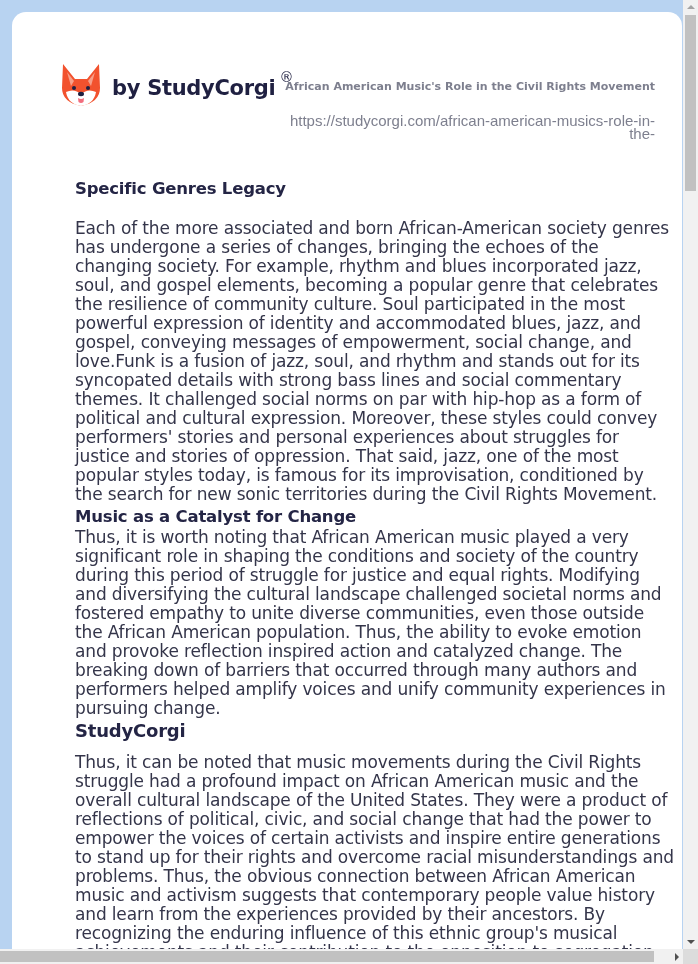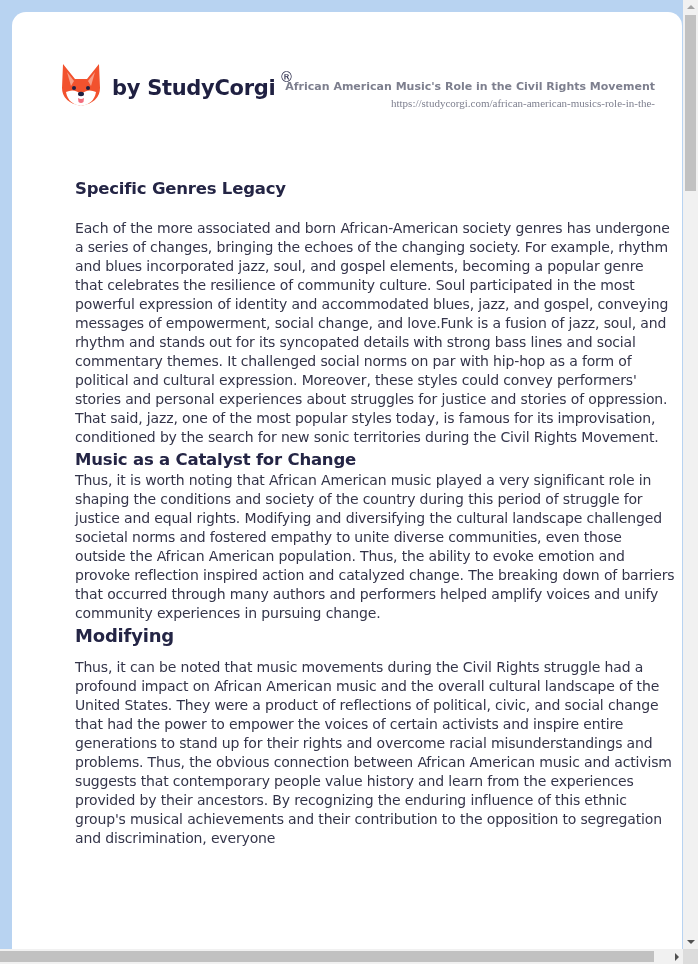--- a/index.html
+++ b/index.html
@@ -69,45 +69,45 @@
       text-align: right;
     }
     .doc-title {
       font-family: "DejaVu Sans", sans-serif;
       font-weight: bold;
       font-size: 11px;
       color: #7d7f8e;
       line-height: 14px;
     }
     .doc-url {
-      font-family: Liberation Serif, serif;
-      font-size: 11px;
+      font-family: Liberation Sans, sans-serif;
+      font-size: 15px;
       color: #7d7f8e;
       line-height: 13px;
-      margin-top: 3px;
+      margin-top: 20px;
     }
     .content {
       position: absolute;
       left: 63px;
       top: 166px;
       width: 600px;
       color: #2c2d3e;
     }
     h2 {
       font-family: "DejaVu Sans", sans-serif;
       font-weight: bold;
       font-size: 16.5px;
       color: #242545;
       margin: 0;
       line-height: 22px;
       letter-spacing: -0.2px;
     }
     p {
       font-family: "DejaVu Sans", sans-serif;
-      font-size: 14px;
+      font-size: 17px;
       line-height: 19px;
       margin: 0;
       color: #34354a;
       letter-spacing: -0.15px;
     }
     .sec1-h { margin-bottom: 19px; }
     .sec2-h { margin-top: 2px; }
     .sec3-h { margin-top: 2px; margin-bottom: 11px; font-size: 18px; }
     .vscroll {
       position: absolute;
@@ -210,21 +210,21 @@
   <div class="content">
     <section>
       <h2 class="sec1-h">Specific Genres Legacy</h2>
       <p>Each of the more associated and born African-American society genres has undergone a series of changes, bringing the echoes of the changing society. For example, rhythm and blues incorporated jazz, soul, and gospel elements, becoming a popular genre that celebrates the resilience of community culture. Soul participated in the most powerful expression of identity and accommodated blues, jazz, and gospel, conveying messages of empowerment, social change, and love.Funk is a fusion of jazz, soul, and rhythm and stands out for its syncopated details with strong bass lines and social commentary themes. It challenged social norms on par with hip-hop as a form of political and cultural expression. Moreover, these styles could convey performers' stories and personal experiences about struggles for justice and stories of oppression. That said, jazz, one of the most popular styles today, is famous for its improvisation, conditioned by the search for new sonic territories during the Civil Rights Movement.</p>
     </section>
     <section>
       <h2 class="sec2-h">Music as a Catalyst for Change</h2>
       <p>Thus, it is worth noting that African American music played a very significant role in shaping the conditions and society of the country during this period of struggle for justice and equal rights. Modifying and diversifying the cultural landscape challenged societal norms and fostered empathy to unite diverse communities, even those outside the African American population. Thus, the ability to evoke emotion and provoke reflection inspired action and catalyzed change. The breaking down of barriers that occurred through many authors and performers helped amplify voices and unify community experiences in pursuing change.</p>
     </section>
     <section>
-      <h2 class="sec3-h">Modifying</h2>
+      <h2 class="sec3-h">StudyCorgi</h2>
       <p>Thus, it can be noted that music movements during the Civil Rights struggle had a profound impact on African American music and the overall cultural landscape of the United States. They were a product of reflections of political, civic, and social change that had the power to empower the voices of certain activists and inspire entire generations to stand up for their rights and overcome racial misunderstandings and problems. Thus, the obvious connection between African American music and activism suggests that contemporary people value history and learn from the experiences provided by their ancestors. By recognizing the enduring influence of this ethnic group's musical achievements and their contribution to the opposition to segregation and discrimination, everyone</p>
     </section>
   </div>
 </div>
 
 <div class="vscroll">
   <div class="arrow-up"></div>
   <div class="thumb"></div>
   <div class="arrow-down"></div>
 </div>

